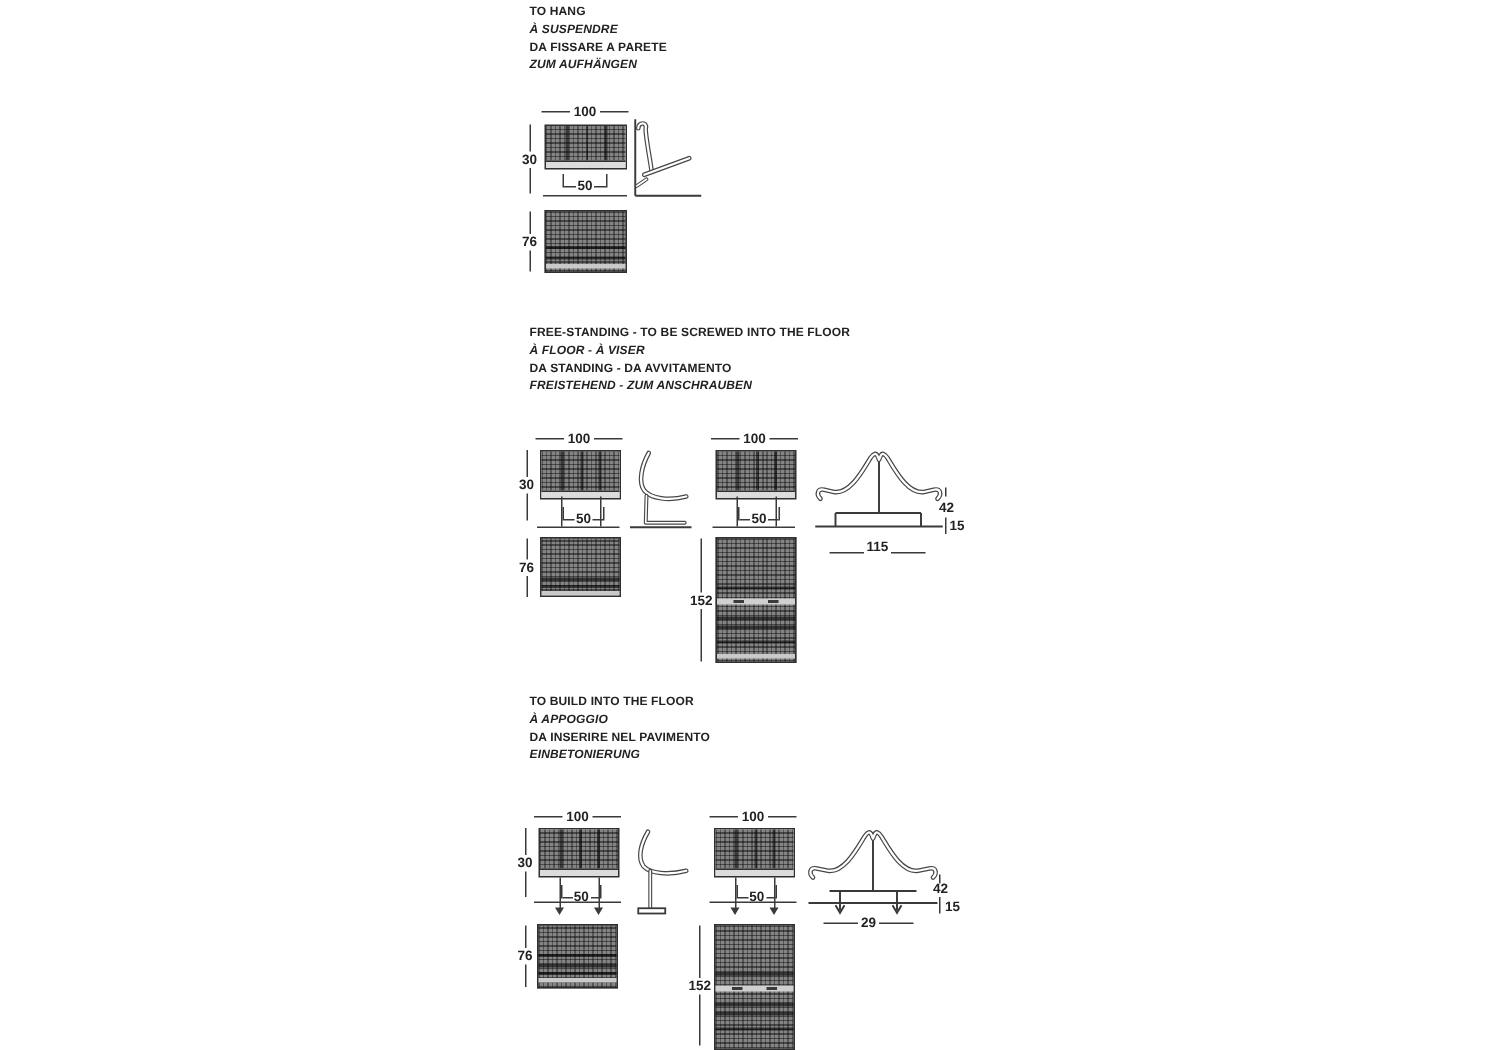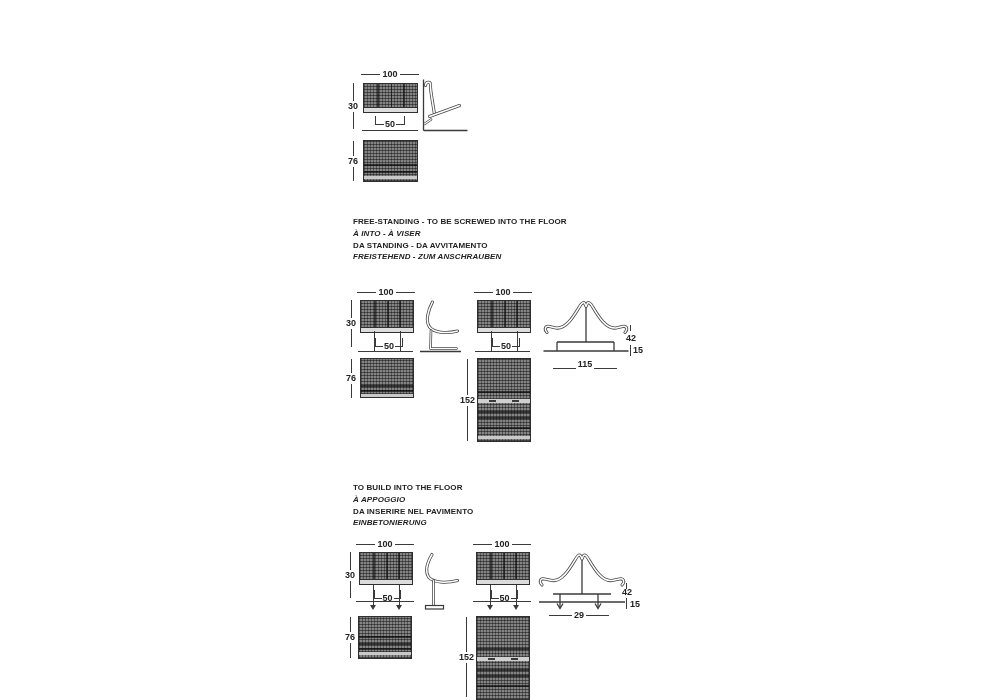--- a/index.html
+++ b/index.html
@@ -54,20 +54,26 @@
   .pw{stroke:#fff;stroke-width:1.5;fill:none;stroke-linecap:round;stroke-linejoin:round;}
   .pd2{stroke:#474747;stroke-width:2.6;fill:none;stroke-linecap:round;stroke-linejoin:round;}
   .pw2{stroke:#fff;stroke-width:1.1;fill:none;stroke-linecap:round;stroke-linejoin:round;}
   .tl{stroke:#3a3a3a;stroke-width:1.3;fill:none;stroke-linecap:butt;}
 </style>
 </head>
 <body>
 
 <div class="stage">
 
+  <div class="hgroup" style="left:353px;top:2px;">
+    <div>TO HANG</div>
+    <div class="it">À SUSPENDRE</div>
+    <div>DA FISSARE A PARETE</div>
+    <div class="it">ZUM AUFHÄNGEN</div>
+  </div>
 
   <div class="hdim" style="left:361px;top:69px;width:58px;height:10px;">
     <span>100</span>
   </div>
   <div class="vdim" style="left:346px;top:83px;width:14px;height:46px;">
     <span>30</span>
   </div>
 
   <div class="panel" style="left:363px;top:83px;width:55px;height:30px;">
     <div class="hatch">
@@ -102,21 +108,21 @@
     <div class="hd" style="top:23px;"></div>
     <div class="hd" style="top:30px;"></div>
     <div class="hlight" style="top:35px;"></div>
   </div>
   <div class="vdim" style="left:346px;top:141px;width:14px;height:40px;">
     <span>76</span>
   </div>
 
   <div class="hgroup" style="left:353px;top:216px;">
     <div>FREE-STANDING - TO BE SCREWED INTO THE FLOOR</div>
-    <div class="it">À INTO - À VISER</div>
+    <div class="it">À FLOOR - À VISER</div>
     <div>DA STANDING - DA AVVITAMENTO</div>
     <div class="it">FREISTEHEND - ZUM ANSCHRAUBEN</div>
   </div>
 
   <div class="hdim" style="left:357px;top:287px;width:58px;height:10px;">
     <span>100</span>
   </div>
   <div class="vdim" style="left:344px;top:300px;width:14px;height:47px;">
     <span>30</span>
   </div>
@@ -201,21 +207,21 @@
     <path class="pw" d="M4,32.5 C1,29.5 2,25.5 6.5,26.5 L13,28 C24,29.5 32.5,13 37.5,5 Q40.5,0.8 42,4 L43,6.5 L44,4 Q45.5,0.8 48.5,5 C53.5,13 62,29.5 73,28 L79.5,26.5 C84,25.5 85,29.5 82,32.5"></path>
   </svg>
   <div class="vline" style="left:629.5px;top:325px;height:6px;"></div>
   <div class="dlabel" style="left:626px;top:334px;">42</div>
   <div class="vline" style="left:629.5px;top:345px;height:11px;"></div>
   <div class="dlabel" style="left:633px;top:346px;">15</div>
   <div class="hdim" style="left:553px;top:359px;width:64px;height:10px;align-items:flex-end;">
     <span>115</span>
   </div>
 
-  <div class="hgroup" style="left:353px;top:482px;">
+  <div class="hgroup" style="left:353px;top:462px;">
     <div>TO BUILD INTO THE FLOOR</div>
     <div class="it">À APPOGGIO</div>
     <div>DA INSERIRE NEL PAVIMENTO</div>
     <div class="it">EINBETONIERUNG</div>
   </div>
 
   <div class="hdim" style="left:356px;top:539px;width:58px;height:10px;">
     <span>100</span>
   </div>
   <div class="vdim" style="left:343px;top:552px;width:14px;height:46px;">

